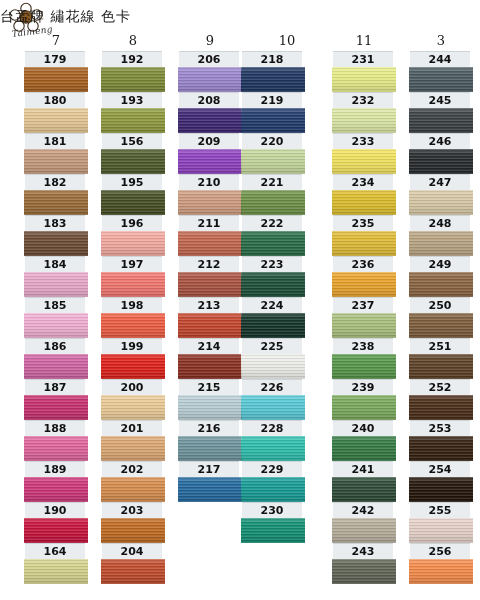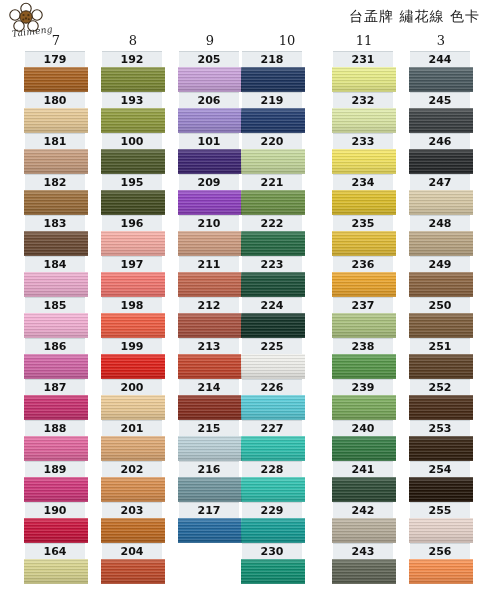--- a/index.html
+++ b/index.html
@@ -41,21 +41,21 @@
     letter-spacing: 0.3px;
     transform: rotate(-7deg);
     transform-origin: left center;
     white-space: nowrap;
   }
   #page-title {
     position: absolute;
     left: 0;
     right: 0;
     top: 8px;
-    text-align: right;
+    text-align: left;
     font-family: "DejaVu Sans", sans-serif;
     font-size: 14px;
     color: #1a1a1a;
     letter-spacing: 1px;
   }
 
   
   #col-headers {
     position: absolute;
     top: 33px;
@@ -238,21 +238,21 @@
     <div class="swatch-col" style="left: 100px;">
       <div class="swatch-cell">
         <div class="swatch-label">192</div>
         <div class="swatch-color" style="background: rgb(125, 138, 53);"></div>
       </div>
       <div class="swatch-cell">
         <div class="swatch-label">193</div>
         <div class="swatch-color" style="background: rgb(142, 154, 60);"></div>
       </div>
       <div class="swatch-cell">
-        <div class="swatch-label">100</div>
+        <div class="swatch-label">156</div>
         <div class="swatch-color" style="background: rgb(78, 90, 42);"></div>
       </div>
       <div class="swatch-cell">
         <div class="swatch-label">195</div>
         <div class="swatch-color" style="background: rgb(68, 77, 33);"></div>
       </div>
       <div class="swatch-cell">
         <div class="swatch-label">196</div>
         <div class="swatch-color" style="background: rgb(244, 169, 160);"></div>
       </div>
@@ -284,29 +284,25 @@
         <div class="swatch-label">203</div>
         <div class="swatch-color" style="background: rgb(192, 106, 32);"></div>
       </div>
       <div class="swatch-cell">
         <div class="swatch-label">204</div>
         <div class="swatch-color" style="background: rgb(192, 74, 42);"></div>
       </div>
     </div>
     <div class="swatch-col" style="left: 177px;">
       <div class="swatch-cell">
-        <div class="swatch-label">205</div>
-        <div class="swatch-color" style="background: rgb(199, 159, 216);"></div>
-      </div>
-      <div class="swatch-cell">
         <div class="swatch-label">206</div>
         <div class="swatch-color" style="background: rgb(155, 134, 207);"></div>
       </div>
       <div class="swatch-cell">
-        <div class="swatch-label">101</div>
+        <div class="swatch-label">208</div>
         <div class="swatch-color" style="background: rgb(61, 37, 115);"></div>
       </div>
       <div class="swatch-cell">
         <div class="swatch-label">209</div>
         <div class="swatch-color" style="background: rgb(142, 63, 192);"></div>
       </div>
       <div class="swatch-cell">
         <div class="swatch-label">210</div>
         <div class="swatch-color" style="background: rgb(207, 156, 128);"></div>
       </div>
@@ -370,24 +366,20 @@
       </div>
       <div class="swatch-cell">
         <div class="swatch-label">225</div>
         <div class="swatch-color" style="background: rgb(238, 238, 234);"></div>
       </div>
       <div class="swatch-cell">
         <div class="swatch-label">226</div>
         <div class="swatch-color" style="background: rgb(86, 201, 214);"></div>
       </div>
       <div class="swatch-cell">
-        <div class="swatch-label">227</div>
-        <div class="swatch-color" style="background: rgb(45, 192, 174);"></div>
-      </div>
-      <div class="swatch-cell">
         <div class="swatch-label">228</div>
         <div class="swatch-color" style="background: rgb(44, 191, 173);"></div>
       </div>
       <div class="swatch-cell">
         <div class="swatch-label">229</div>
         <div class="swatch-color" style="background: rgb(20, 156, 149);"></div>
       </div>
       <div class="swatch-cell">
         <div class="swatch-label">230</div>
         <div class="swatch-color" style="background: rgb(15, 143, 114);"></div>

